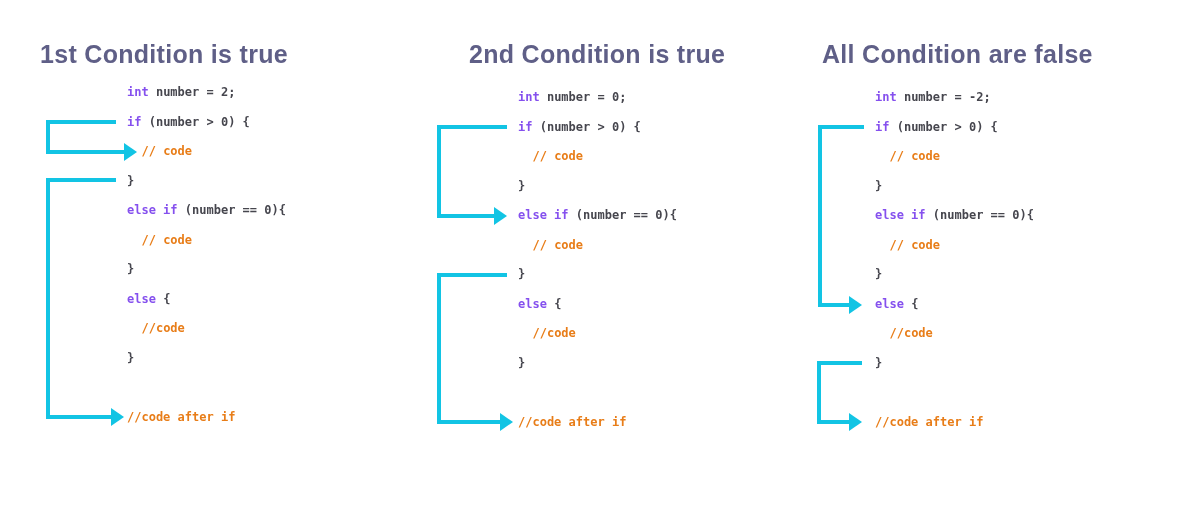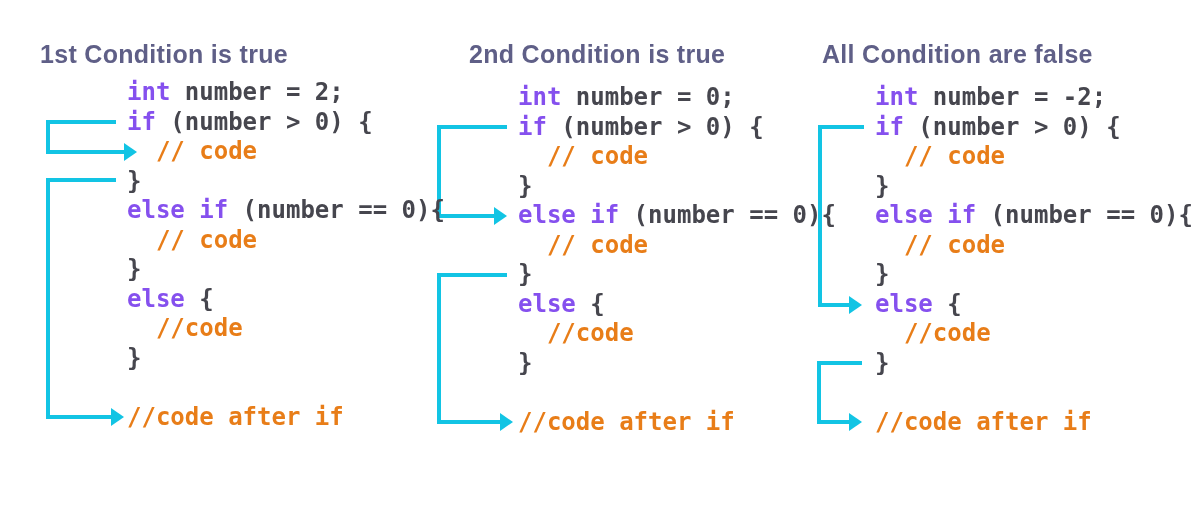--- a/index.html
+++ b/index.html
@@ -15,21 +15,21 @@
     margin:0;
     font-family:"Liberation Sans", sans-serif;
     font-weight:bold;
     font-size:25px;
     letter-spacing:0.3px;
     color:var(--title-color,#5f5f87);
     white-space:nowrap;
   }
   .code-block{
     position:absolute;
-    font-size:24px;
+    font-size:12px;
     font-weight:bold;
     line-height:29.5px;
     white-space:pre;
   }
   .code-line{height:29.5px;}
   .seg-keyword{color:var(--kw-color,#8550ee);}
   .seg-plain{color:var(--plain-color,#46464e);}
   .seg-comment{color:var(--comment-color,#e87d18);}
   #arrow-layer{
     position:absolute;

